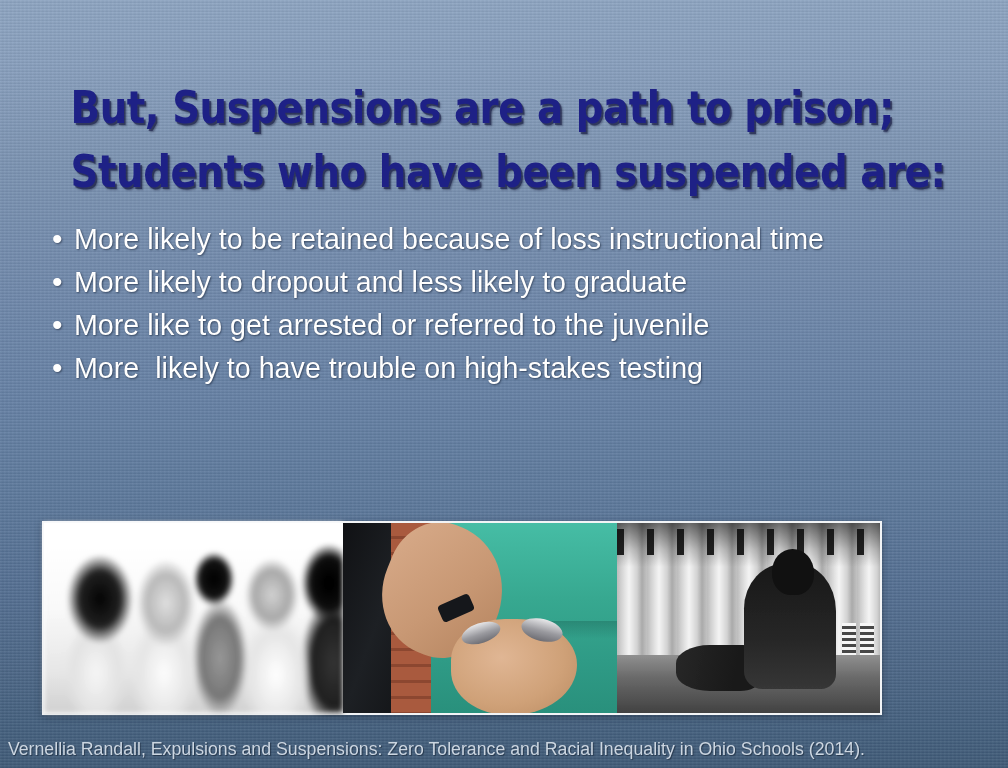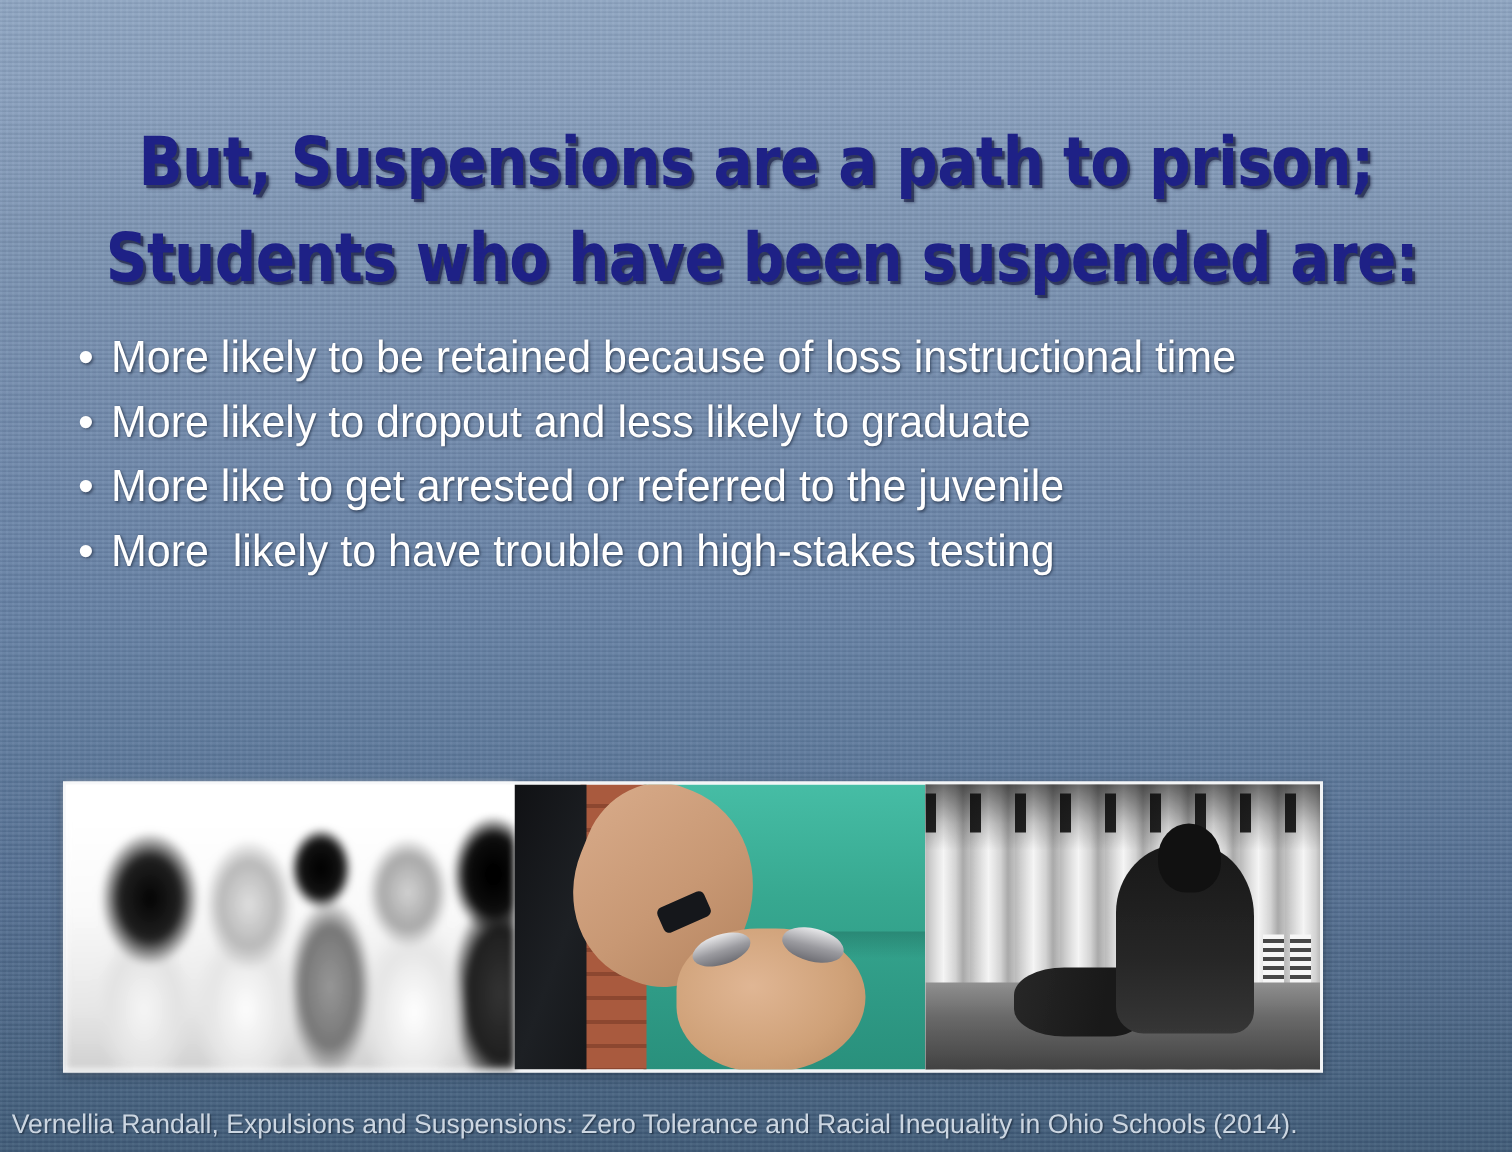--- a/index.html
+++ b/index.html
@@ -40,21 +40,21 @@
         #44607e 95%,
         #405b78 100%);
   }
 
   
   .title-block {
     position: absolute;
     left: 0;
     top: 76px;
     width: 1008px;
-    text-align: center;
+    text-align: left;
   }
   .title-line {
     display: block;
     font-family: "DejaVu Sans", sans-serif;
     font-weight: bold;
     font-size: 45px;
     line-height: 64px;
     letter-spacing: -0.5px;
     color: #1e2186;
     transform: scaleX(0.86);

